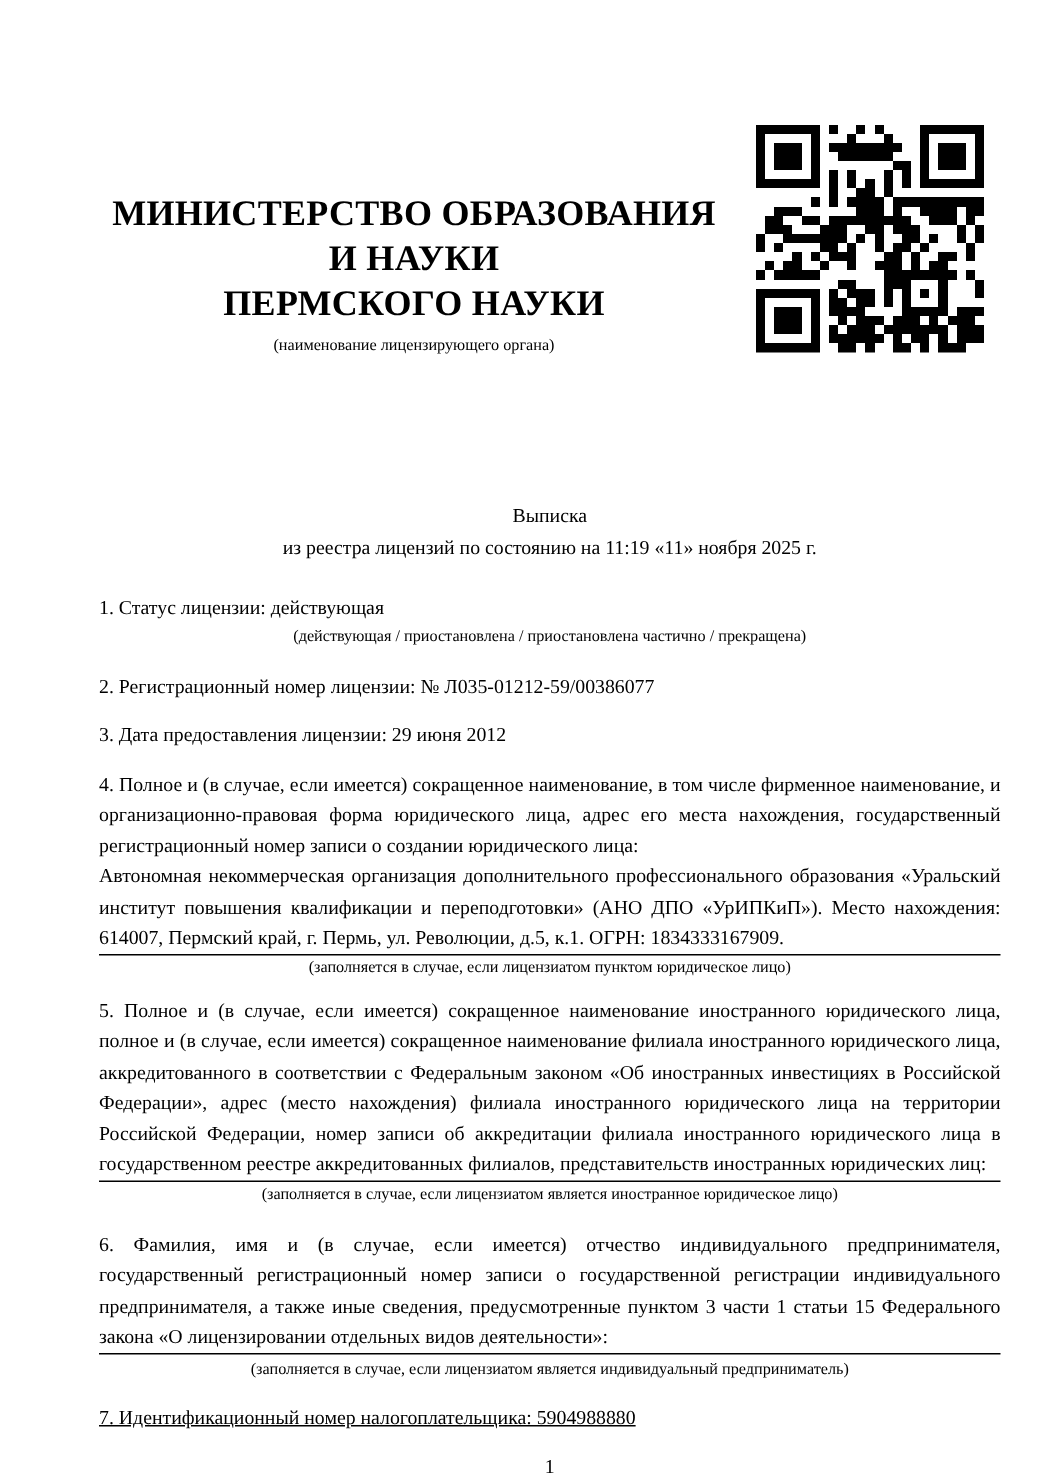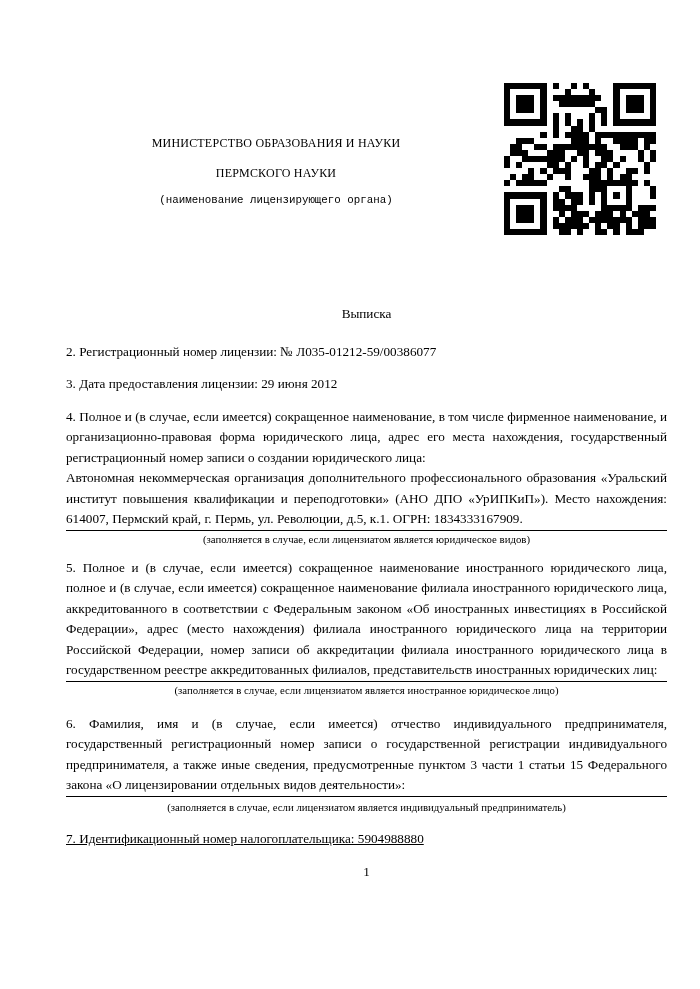--- a/index.html
+++ b/index.html
@@ -19,30 +19,30 @@
     position:absolute;
     left:504px;top:83px;
     width:152px;height:152px;
   }
   .ministry{
     padding-top:128px;
     width:420px;
     text-align:center;
   }
   .ministry-name{
-    font-size:12px;
-    font-weight:normal;
+    font-size:24px;
+    font-weight:bold;
     line-height:30px;
     letter-spacing:.2px;
   }
   .small-note{
     font-size:10.8px;
     line-height:13px;
   }
-  .ministry .small-note{margin-top:6px;font-family:Liberation Mono, monospace;}
+  .ministry .small-note{margin-top:6px;}
   .doc-title{
     margin-top:97px;
     text-align:center;
   }
   .item1{margin-top:20px;}
   .center-note{
     font-size:10.8px;
     line-height:13px;
     text-align:center;
   }
@@ -414,36 +414,41 @@
   <div class="ministry">
     <div class="ministry-name">
       <div>МИНИСТЕРСТВО ОБРАЗОВАНИЯ И НАУКИ</div>
       <div>ПЕРМСКОГО НАУКИ</div>
     </div>
     <div class="small-note">(наименование лицензирующего органа)</div>
   </div>
 
   <div class="doc-title">
     <div>Выписка</div>
-  </div>
-
+    <div>из реестра лицензий по состоянию на 11:19 «11» ноября 2025 г.</div>
+  </div>
+
+  <div class="item1">
+    <div>1. Статус лицензии: действующая</div>
+    <div class="center-note">(действующая / приостановлена / приостановлена частично / прекращена)</div>
+  </div>
 
   <div class="item2">
     <div>2. Регистрационный номер лицензии: № Л035-01212-59/00386077</div>
   </div>
 
   <div class="item3">
     <div>3. Дата предоставления лицензии: 29 июня 2012</div>
   </div>
 
   <div class="item4">
     <div class="para">4. Полное и (в случае, если имеется) сокращенное наименование, в том числе фирменное наименование, и организационно-правовая форма юридического лица, адрес его места нахождения, государственный регистрационный номер записи о создании юридического лица:</div>
     <div class="para">Автономная некоммерческая организация дополнительного профессионального образования «Уральский институт повышения квалификации и переподготовки» (АНО ДПО «УрИПКиП»). Место нахождения: 614007, Пермский край, г. Пермь, ул. Революции, д.5, к.1. ОГРН: 1834333167909.</div>
     <div class="rule"></div>
-    <div class="center-note">(заполняется в случае, если лицензиатом является юридическое видов)</div>
+    <div class="center-note">(заполняется в случае, если лицензиатом пунктом юридическое лицо)</div>
   </div>
 
   <div class="item5">
     <div class="para">5. Полное и (в случае, если имеется) сокращенное наименование иностранного юридического лица, полное и (в случае, если имеется) сокращенное наименование филиала иностранного юридического лица, аккредитованного в соответствии с Федеральным законом «Об иностранных инвестициях в Российской Федерации», адрес (место нахождения) филиала иностранного юридического лица на территории Российской Федерации, номер записи об аккредитации филиала иностранного юридического лица в государственном реестре аккредитованных филиалов, представительств иностранных юридических лиц:</div>
     <div class="rule"></div>
     <div class="center-note">(заполняется в случае, если лицензиатом является иностранное юридическое лицо)</div>
   </div>
 
   <div class="item6">
     <div class="para">6. Фамилия, имя и (в случае, если имеется) отчество индивидуального предпринимателя, государственный регистрационный номер записи о государственной регистрации индивидуального предпринимателя, а также иные сведения, предусмотренные пунктом 3 части 1 статьи 15 Федерального закона «О лицензировании отдельных видов деятельности»:</div>

